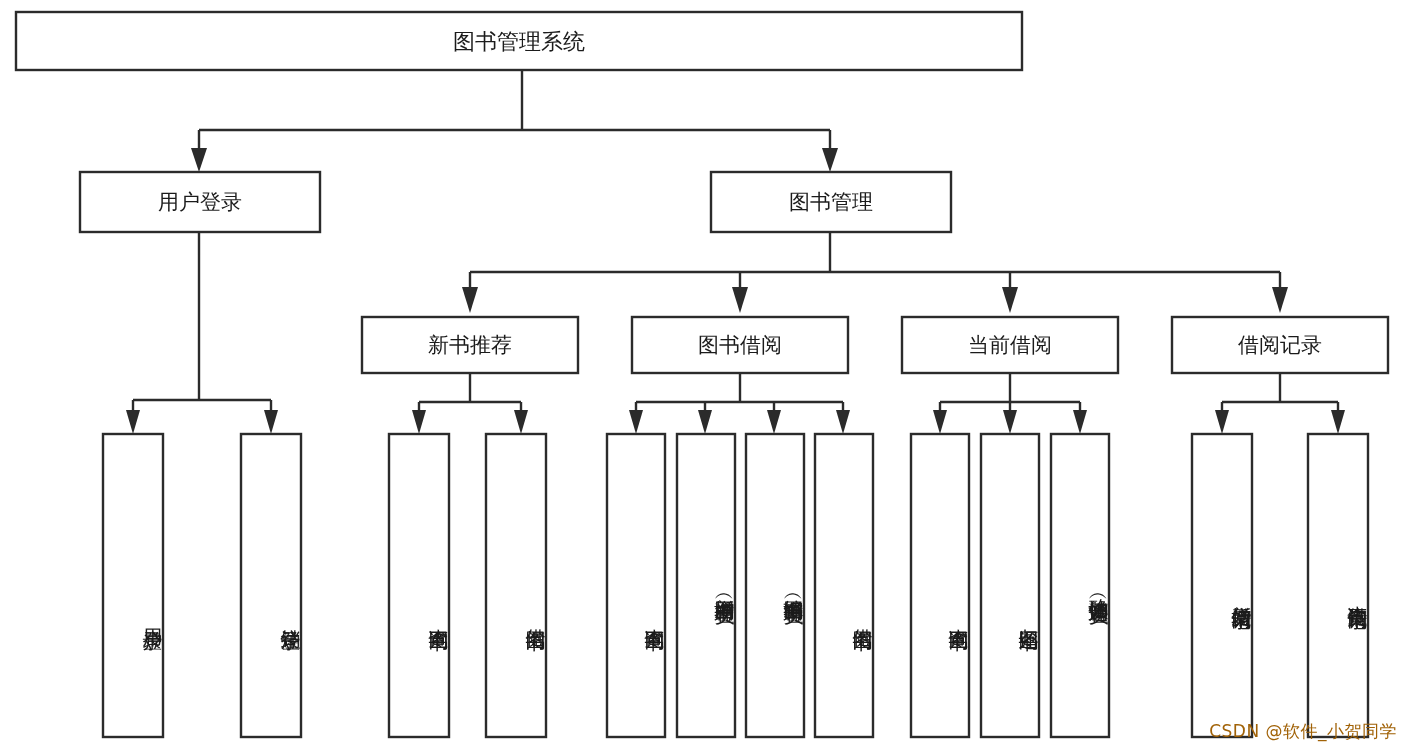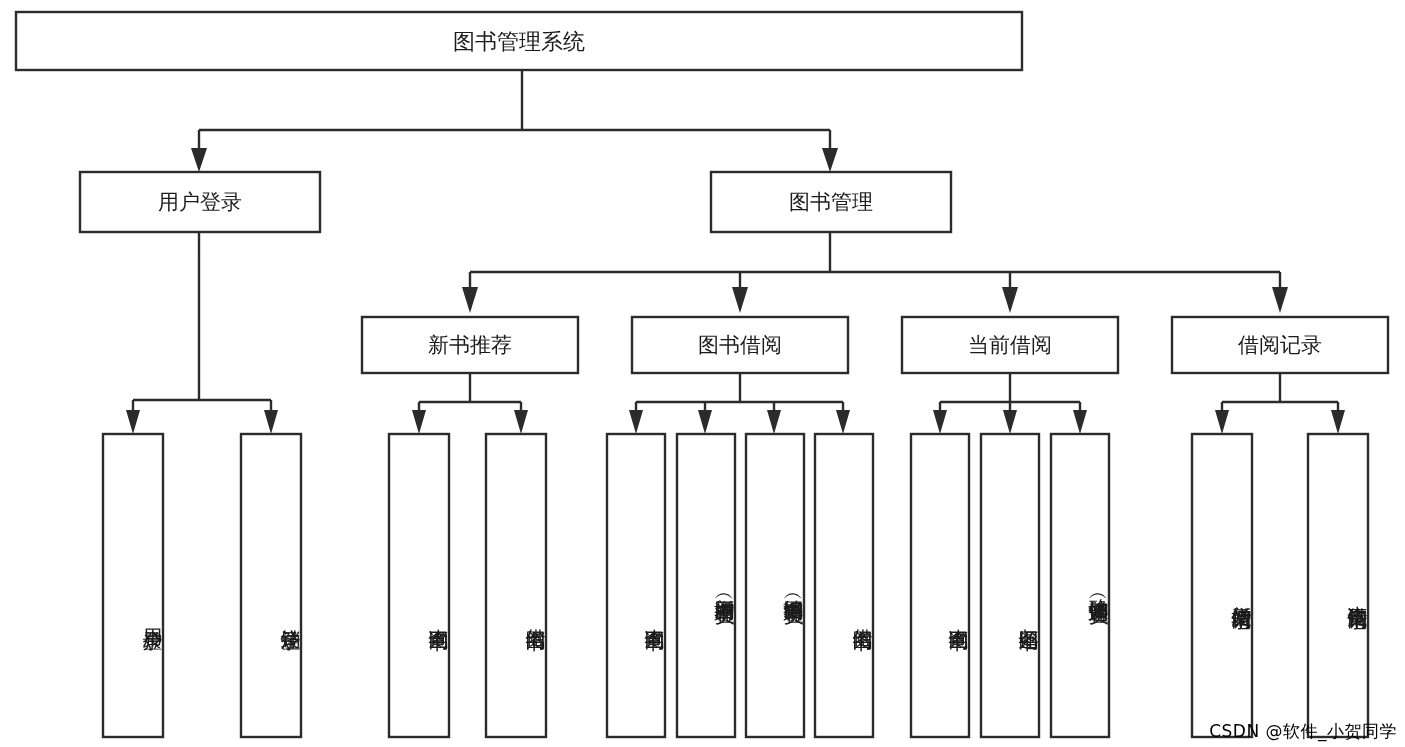--- a/index.html
+++ b/index.html
@@ -65,21 +65,21 @@
     justify-content: center;
     white-space: nowrap;
     pointer-events: none;
   }
   .watermark {
     position: absolute;
     right: 8px;
     bottom: 4px;
     font-family: "DejaVu Sans", "Liberation Sans", sans-serif;
     font-size: 17px;
-    color: #000000;
+    color: #a16207;
     letter-spacing: 0.5px;
     white-space: nowrap;
   }
 </style>
 </head>
 <body>
 
 <div id="diagram-root">
 
   <svg class="flowchart" viewBox="0 0 1405 747" xmlns="http://www.w3.org/2000/svg">

